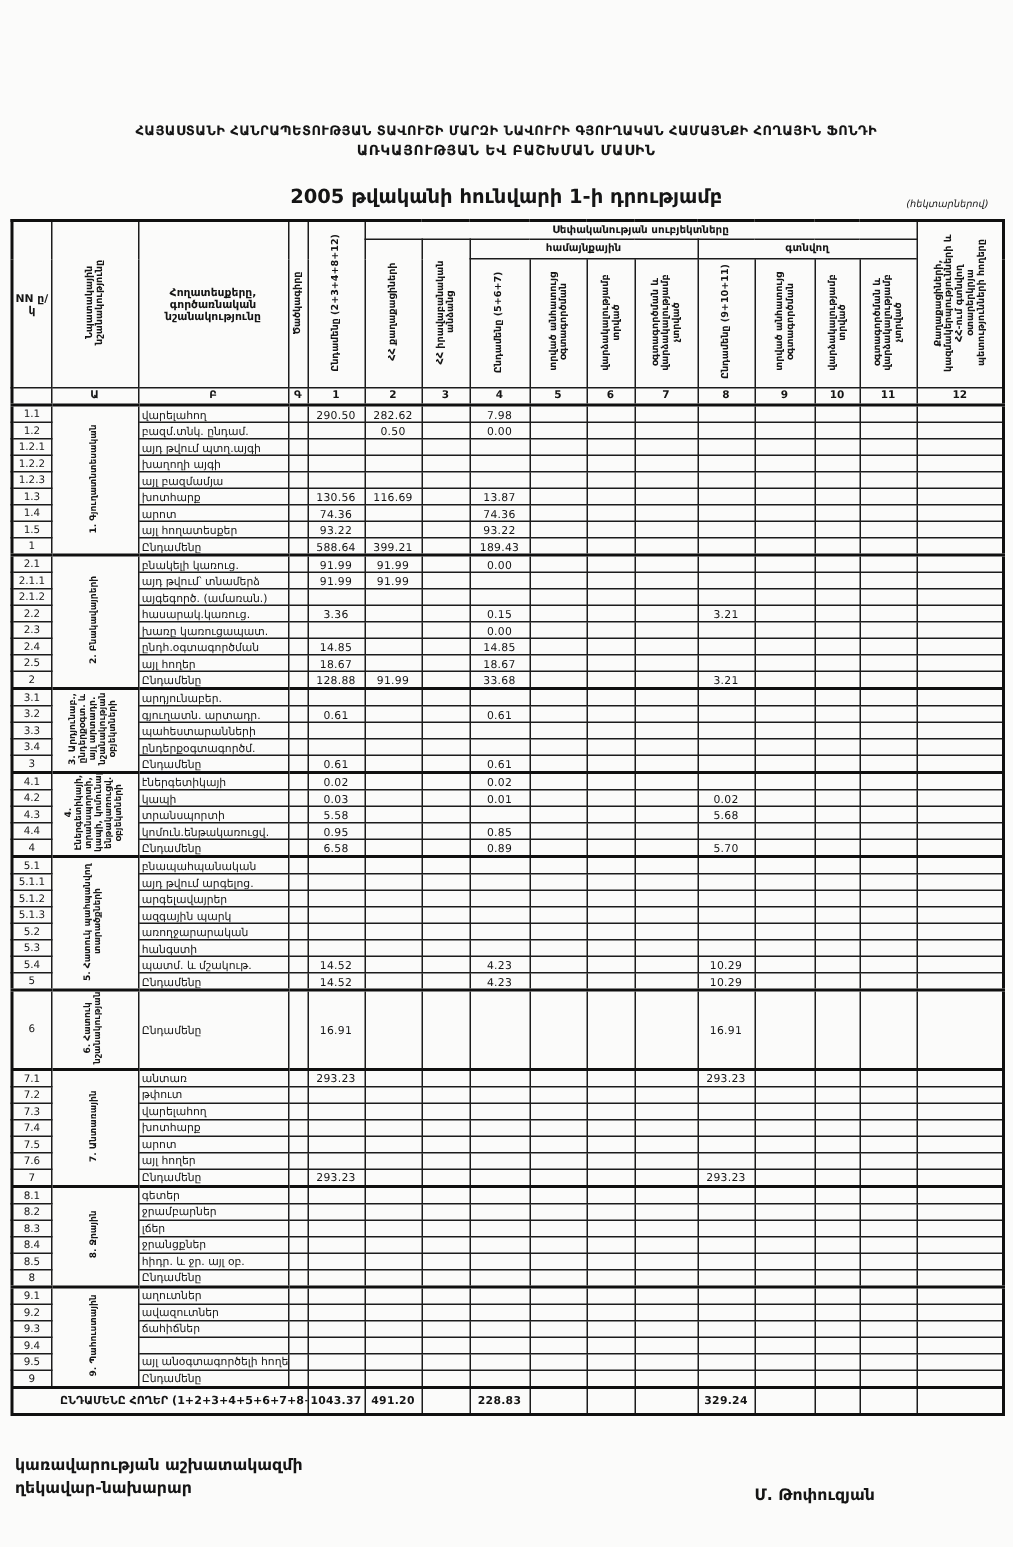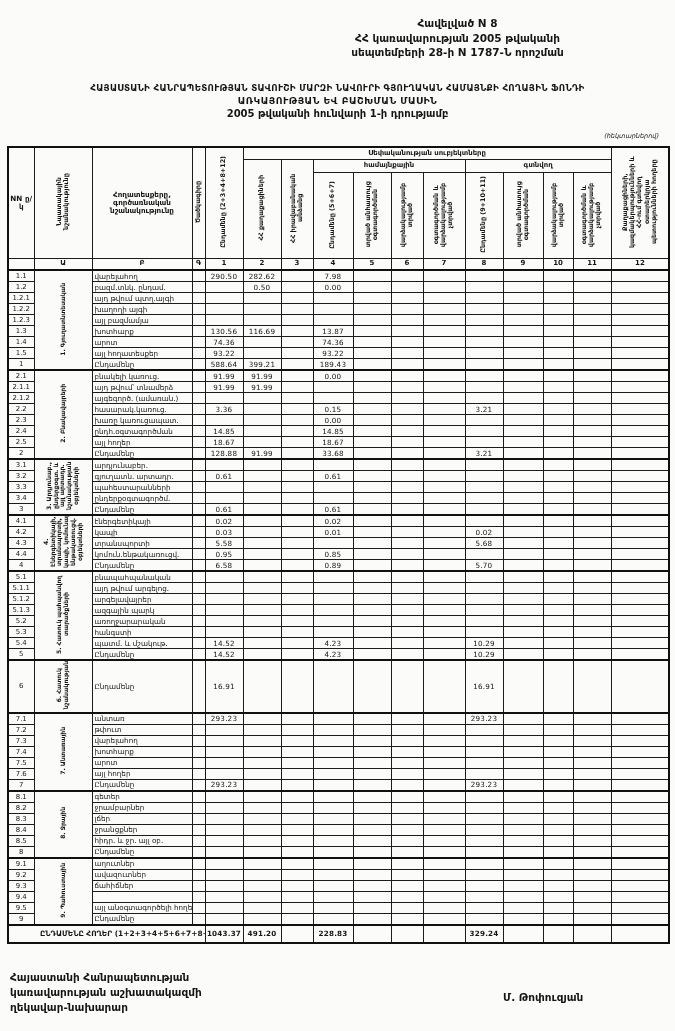--- a/index.html
+++ b/index.html
@@ -5,21 +5,21 @@
   html,body{margin:0;padding:0;background:#fbfbfa;}
   body{width:675px;height:1031px;font-family:"DejaVu Sans",sans-serif;color:#151515;}
   .page{position:relative;width:675px;height:1031px;overflow:hidden;}
 
   .appendix{position:absolute;top:16px;left:250px;width:415px;text-align:center;
             font-weight:bold;font-size:10.5px;line-height:1.4;}
   .titleblock{position:absolute;top:79px;left:0;width:675px;text-align:center;font-weight:bold;}
   .t-head{font-size:11.5px;letter-spacing:4px;}
   .t-l1{font-size:8.7px;margin-top:4px;letter-spacing:.3px;}
   .t-l2{font-size:9.3px;margin-top:2px;letter-spacing:.5px;}
-  .t-l3{font-size:10px;margin-top:2px;}
+  .t-l3{font-size:13px;margin-top:18px;}
   .units{position:absolute;top:132px;right:16px;font-style:italic;font-size:6.5px;font-weight:normal;}
 
   table{position:absolute;top:146px;left:7px;width:661px;border-collapse:collapse;table-layout:fixed;}
   th,td{border:1px solid #1c1c1c;padding:0;overflow:hidden;}
   thead th{font-weight:bold;vertical-align:middle;text-align:center;font-size:6.6px;line-height:1.1;}
   th.hband{height:11px;font-size:6.9px;}
   th.hnn{font-size:7.2px;}
   th.hlt{font-size:7.2px;padding:3px;}
   tr.hrot th{height:76px;}
   .vt{writing-mode:vertical-rl;transform:rotate(180deg);display:inline-block;
@@ -42,25 +42,20 @@
   table{border:2px solid #101010;}
 
   .footer-left{position:absolute;left:10px;top:970px;font-weight:bold;font-size:10.5px;line-height:1.45;}
   .signature{position:absolute;left:503px;top:991px;font-weight:bold;font-size:10.5px;}
 </style>
 </head>
 <body>
 
 <div class="page">
 
-  <div class="appendix">
-    <div>Հավելված N 8</div>
-    <div>ՀՀ կառավարության 2005 թվականի</div>
-    <div>սեպտեմբերի 28-ի  N 1787-Ն որոշման</div>
-  </div>
 
   <div class="titleblock">
     <div class="t-l1">ՀԱՅԱՍՏԱՆԻ ՀԱՆՐԱՊԵՏՈՒԹՅԱՆ ՏԱՎՈՒՇԻ ՄԱՐԶԻ ՆԱՎՈՒՐԻ ԳՅՈՒՂԱԿԱՆ ՀԱՄԱՅՆՔԻ ՀՈՂԱՅԻՆ ՖՈՆԴԻ</div>
     <div class="t-l2">ԱՌԿԱՅՈՒԹՅԱՆ ԵՎ ԲԱՇԽՄԱՆ ՄԱՍԻՆ</div>
     <div class="t-l3">2005 թվականի հունվարի 1-ի դրությամբ</div>
   </div>
   <div class="units">(հեկտարներով)</div>
 
   <table>
       <colgroup>
@@ -1083,19 +1078,18 @@
           <td class="val">329.24</td>
           <td class="val"></td>
           <td class="val"></td>
           <td class="val"></td>
           <td class="val"></td>
         </tr>
       </tbody>
     </table>
 
   <div class="footer-left">
-    <div>Հայաստանի Հանրապետության</div>
     <div>կառավարության աշխատակազմի</div>
     <div>ղեկավար-նախարար</div>
   </div>
   <div class="signature">Մ. Թոփուզյան</div>
 
 </div>
 
 </body></html>

